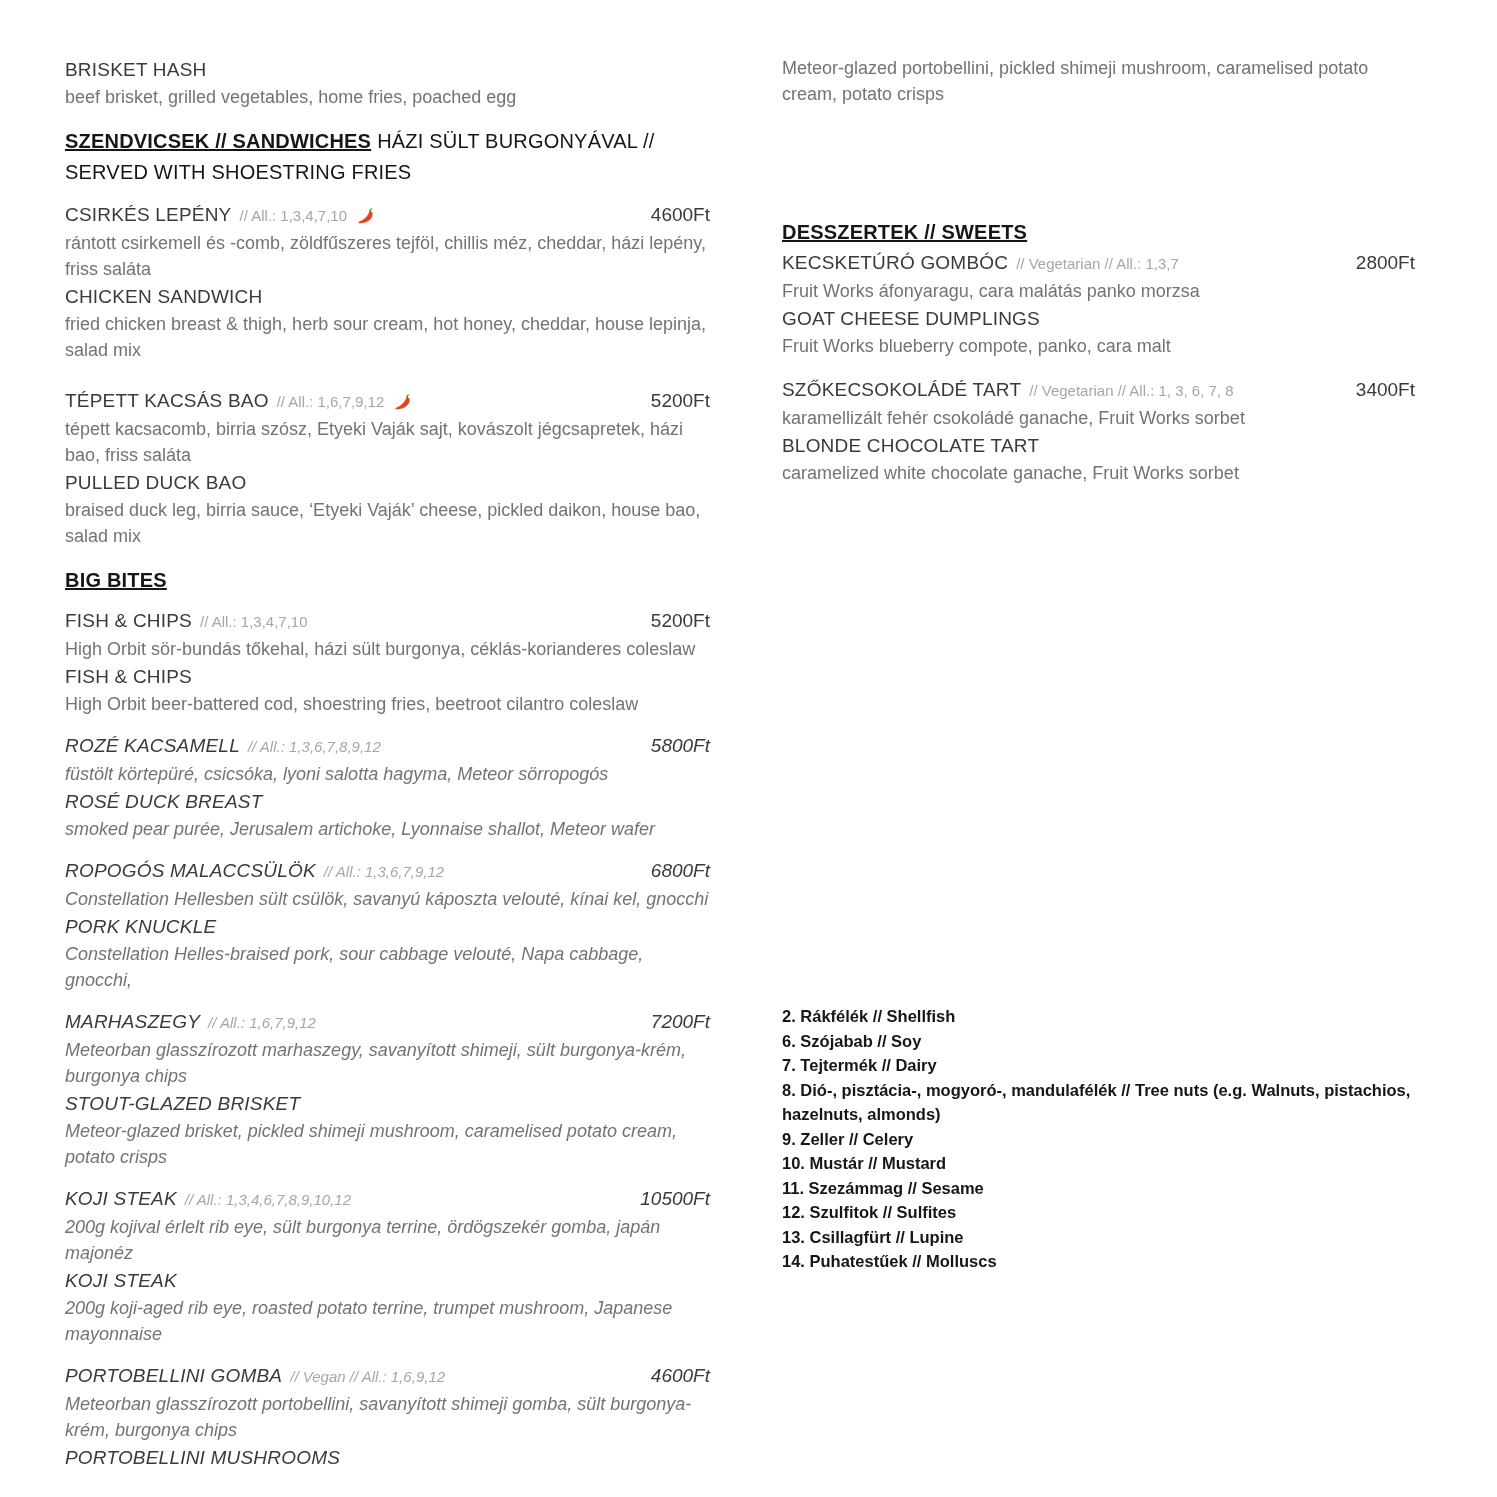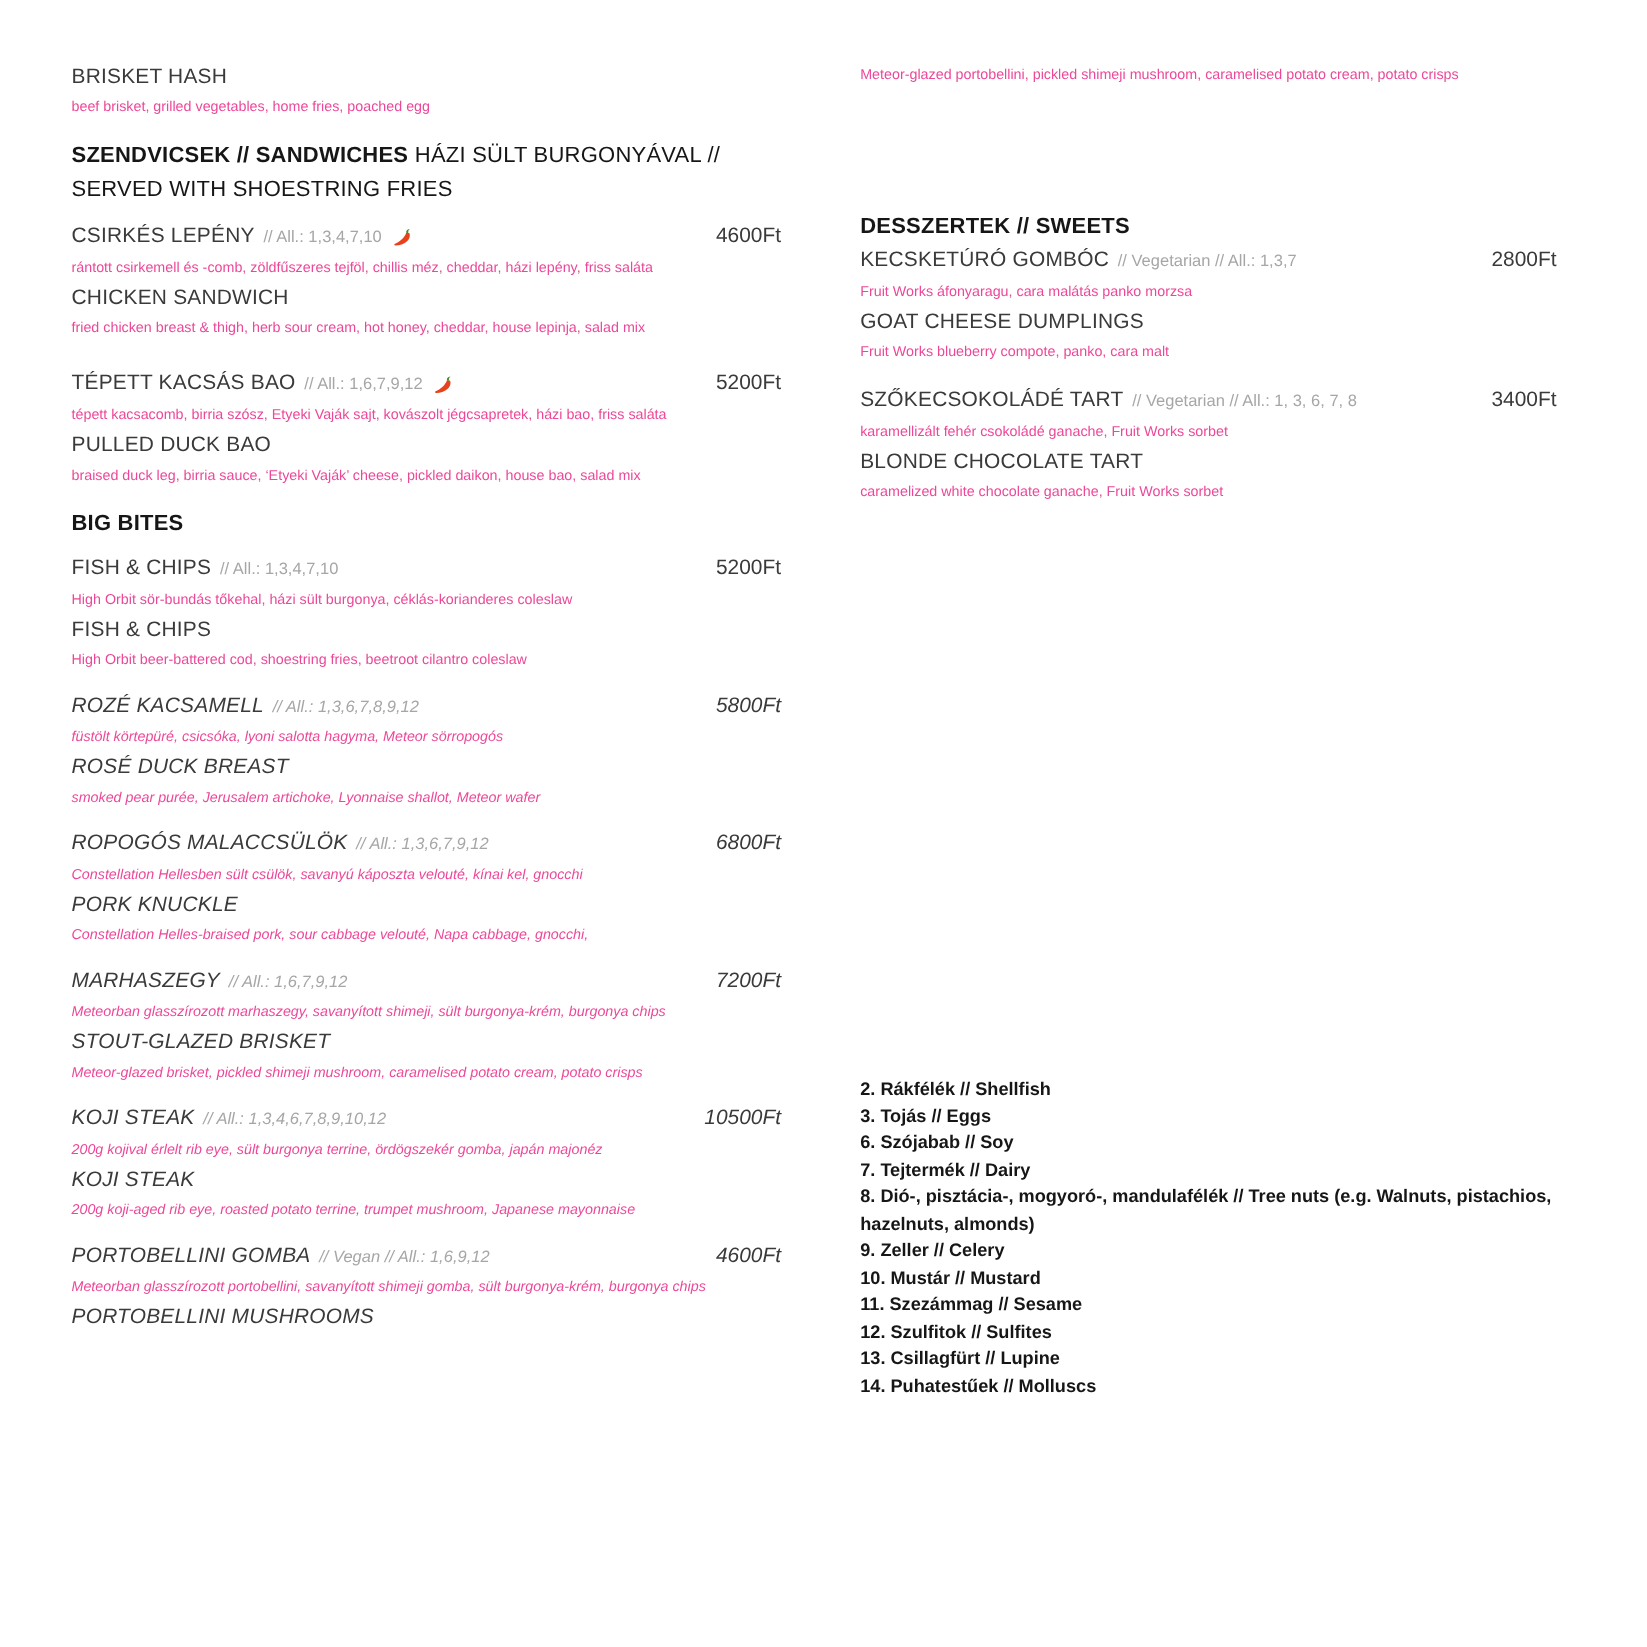--- a/index.html
+++ b/index.html
@@ -16,25 +16,25 @@
   }
   .col{flex:none;}
   .col-left{width:645px;}
   .col-right{width:633px;}
 
   .dish{margin:0;}
   .dish-header{display:flex;align-items:baseline;line-height:29px;white-space:nowrap;}
   .dish-name{font-size:19px;color:#3a3a3a;letter-spacing:.2px;}
   .dish-meta{font-size:15px;color:#a6a6a6;margin-left:8px;}
   .dish-price{font-size:19px;color:#3a3a3a;margin-left:auto;}
-  .dish-desc{font-size:13px;color:#ec4899;line-height:26px;}
+  .dish-desc{font-size:18px;color:#737373;line-height:26px;}
   .dish-name-en{font-size:19px;color:#3a3a3a;line-height:29px;letter-spacing:.2px;}
 
   .section-heading{font-size:20px;line-height:31px;color:#161616;letter-spacing:.2px;}
-  .section-heading .main{font-weight:bold;}
+  .section-heading .main{font-weight:bold;text-decoration:underline;}
   .section-heading .note{font-weight:normal;margin-left:6px;}
 
   .m-sandwich-heading{margin-top:16px;}
   .m-dish-csirkes{margin-top:12px;}
   .m-dish-tepett{margin-top:23px;}
   .m-bigbites-heading{margin-top:16px;margin-bottom:10px;}
   .m-dish-gap{margin-top:14px;font-style:italic;}
 
   .m-desserts-heading{margin-top:110px;}
   .m-dessert-first{}
@@ -186,21 +186,20 @@
         <span class="dish-meta">// Vegetarian // All.: 1, 3, 6, 7, 8</span>
         <span class="dish-price">3400Ft</span>
       </div>
       <div class="dish-desc">karamellizált fehér csokoládé ganache, Fruit Works sorbet</div>
       <div class="dish-name-en">BLONDE CHOCOLATE TART</div>
       <div class="dish-desc">caramelized white chocolate ganache, Fruit Works sorbet</div>
     </div>
 
     <div class="allergen-list">
       <div class="allergen-line">2. Rákfélék // Shellfish</div>
-      <div class="allergen-line">3. Tojás // Eggs</div>
       <div class="allergen-line">6. Szójabab // Soy</div>
       <div class="allergen-line">7. Tejtermék // Dairy</div>
       <div class="allergen-line">8. Dió-, pisztácia-, mogyoró-, mandulafélék // Tree nuts (e.g. Walnuts, pistachios, hazelnuts, almonds)</div>
       <div class="allergen-line">9. Zeller // Celery</div>
       <div class="allergen-line">10. Mustár // Mustard</div>
       <div class="allergen-line">11. Szezámmag // Sesame</div>
       <div class="allergen-line">12. Szulfitok // Sulfites</div>
       <div class="allergen-line">13. Csillagfürt // Lupine</div>
       <div class="allergen-line">14. Puhatestűek // Molluscs</div>
     </div>

